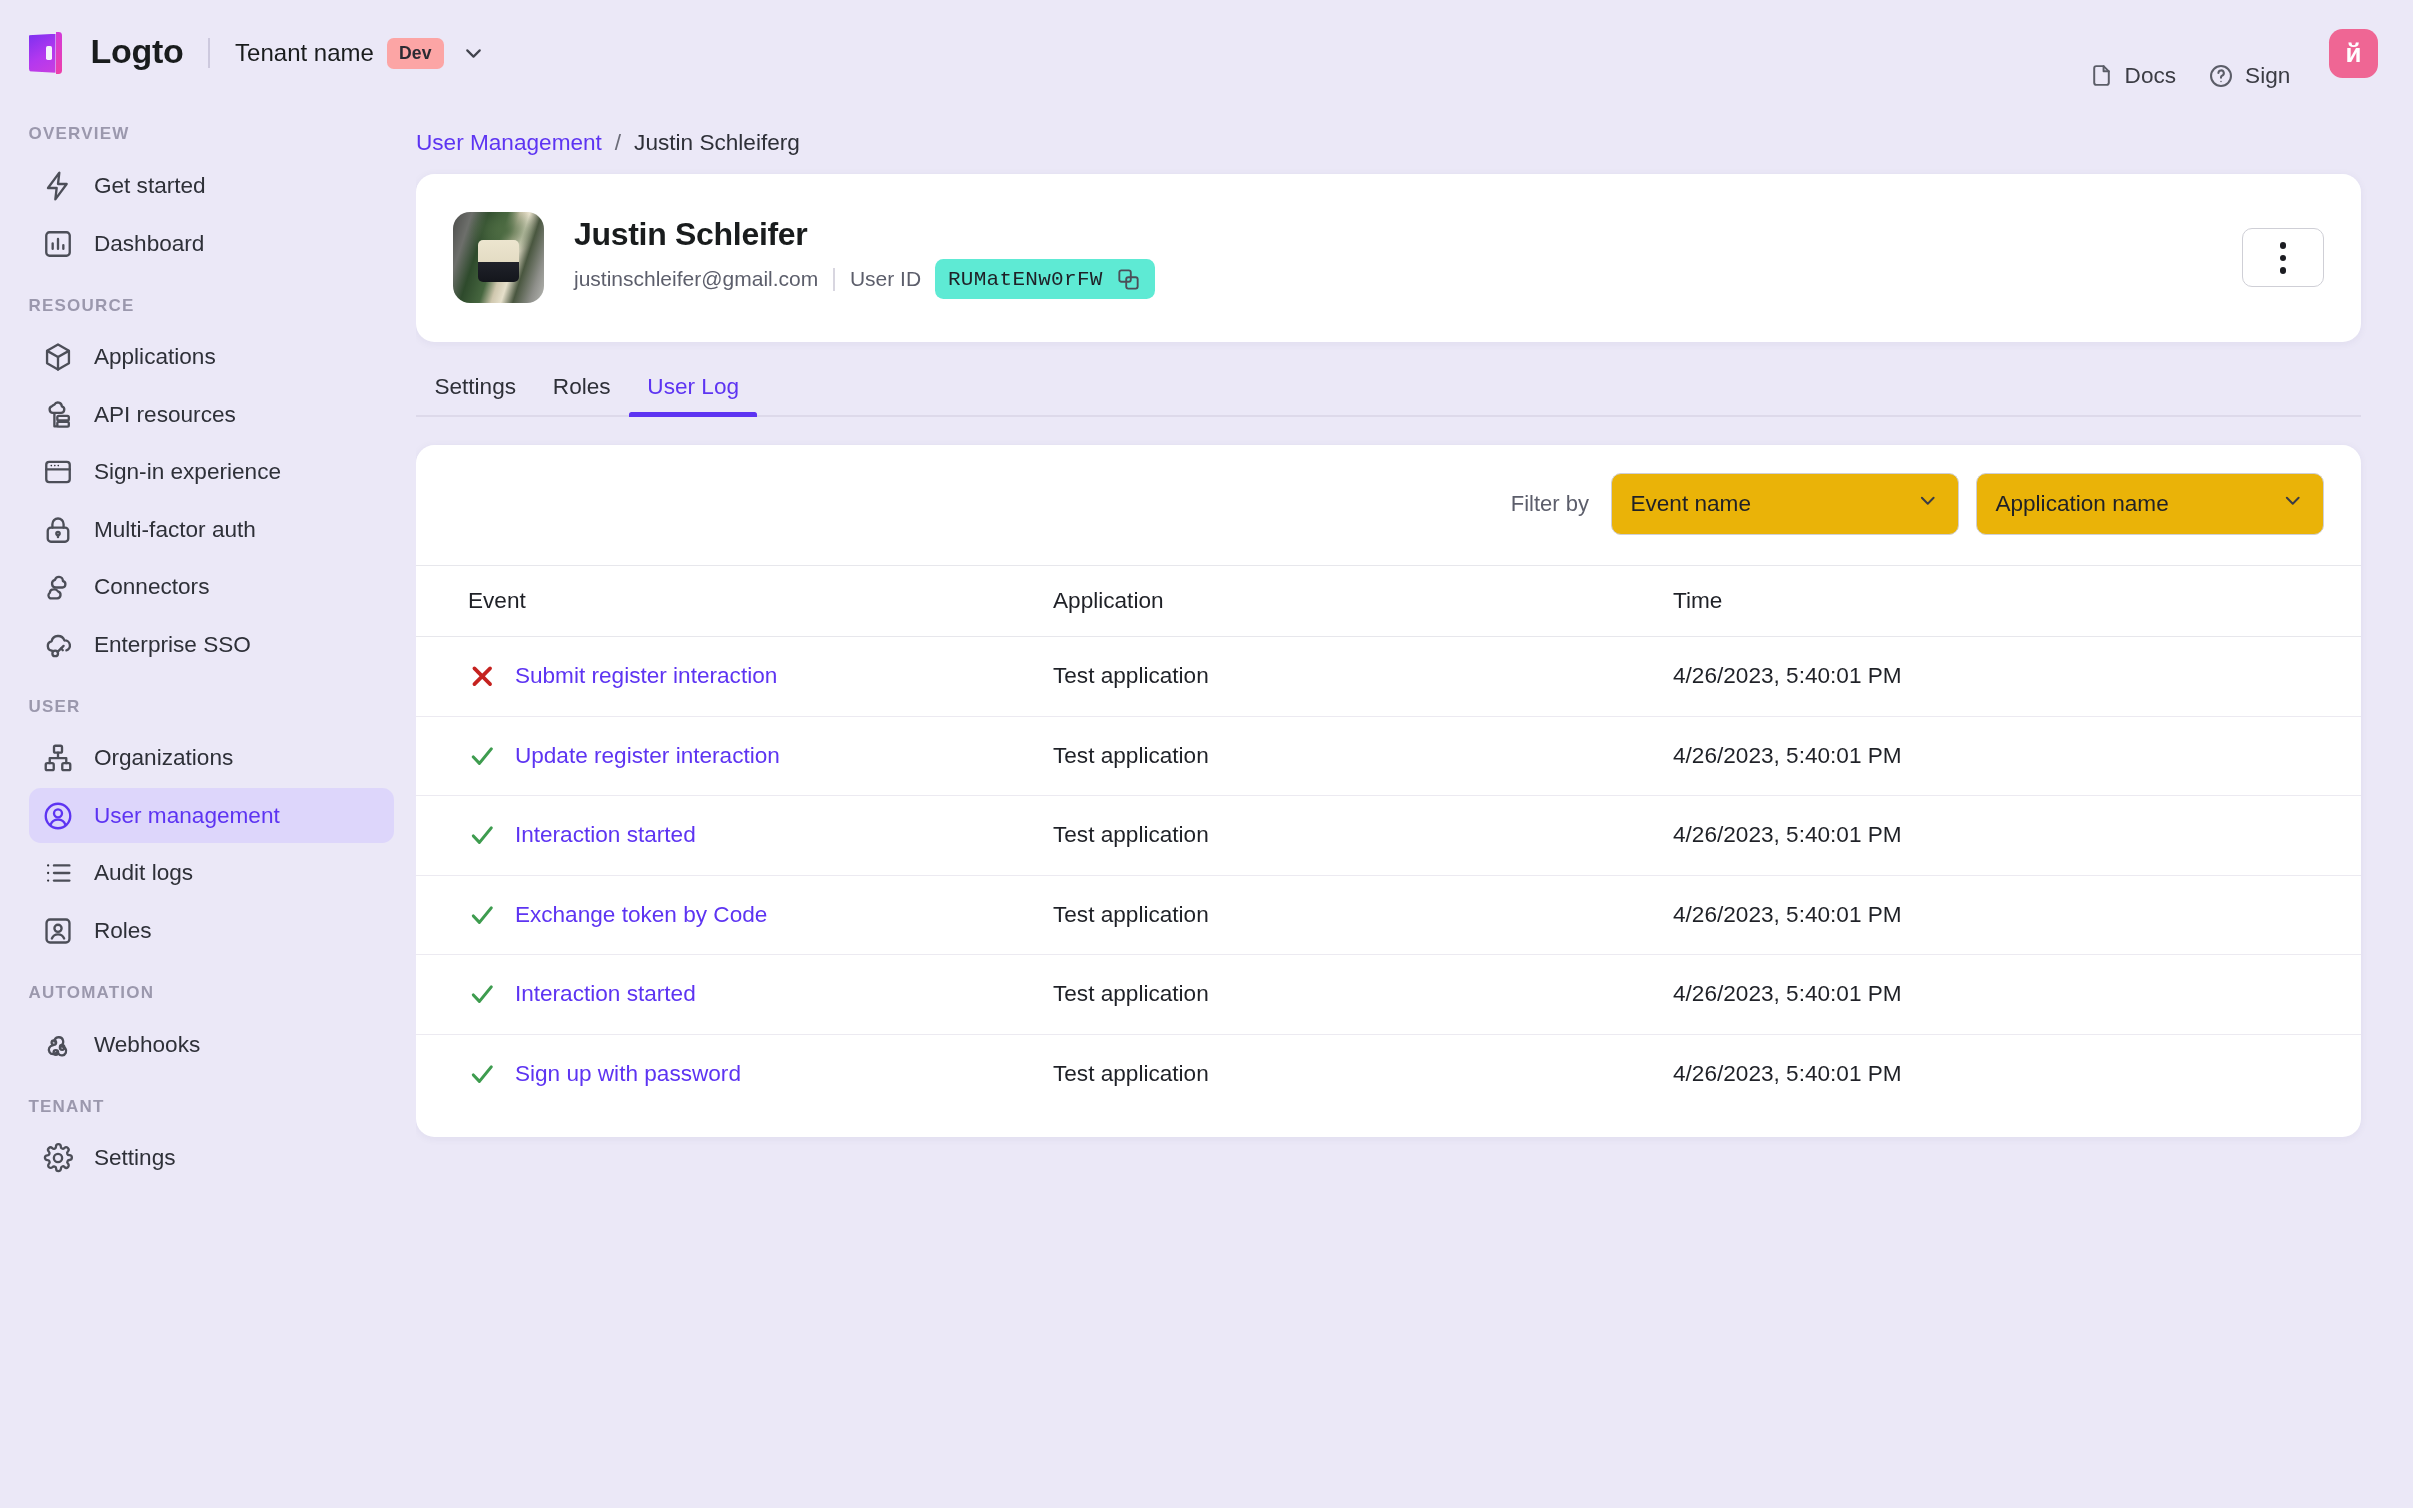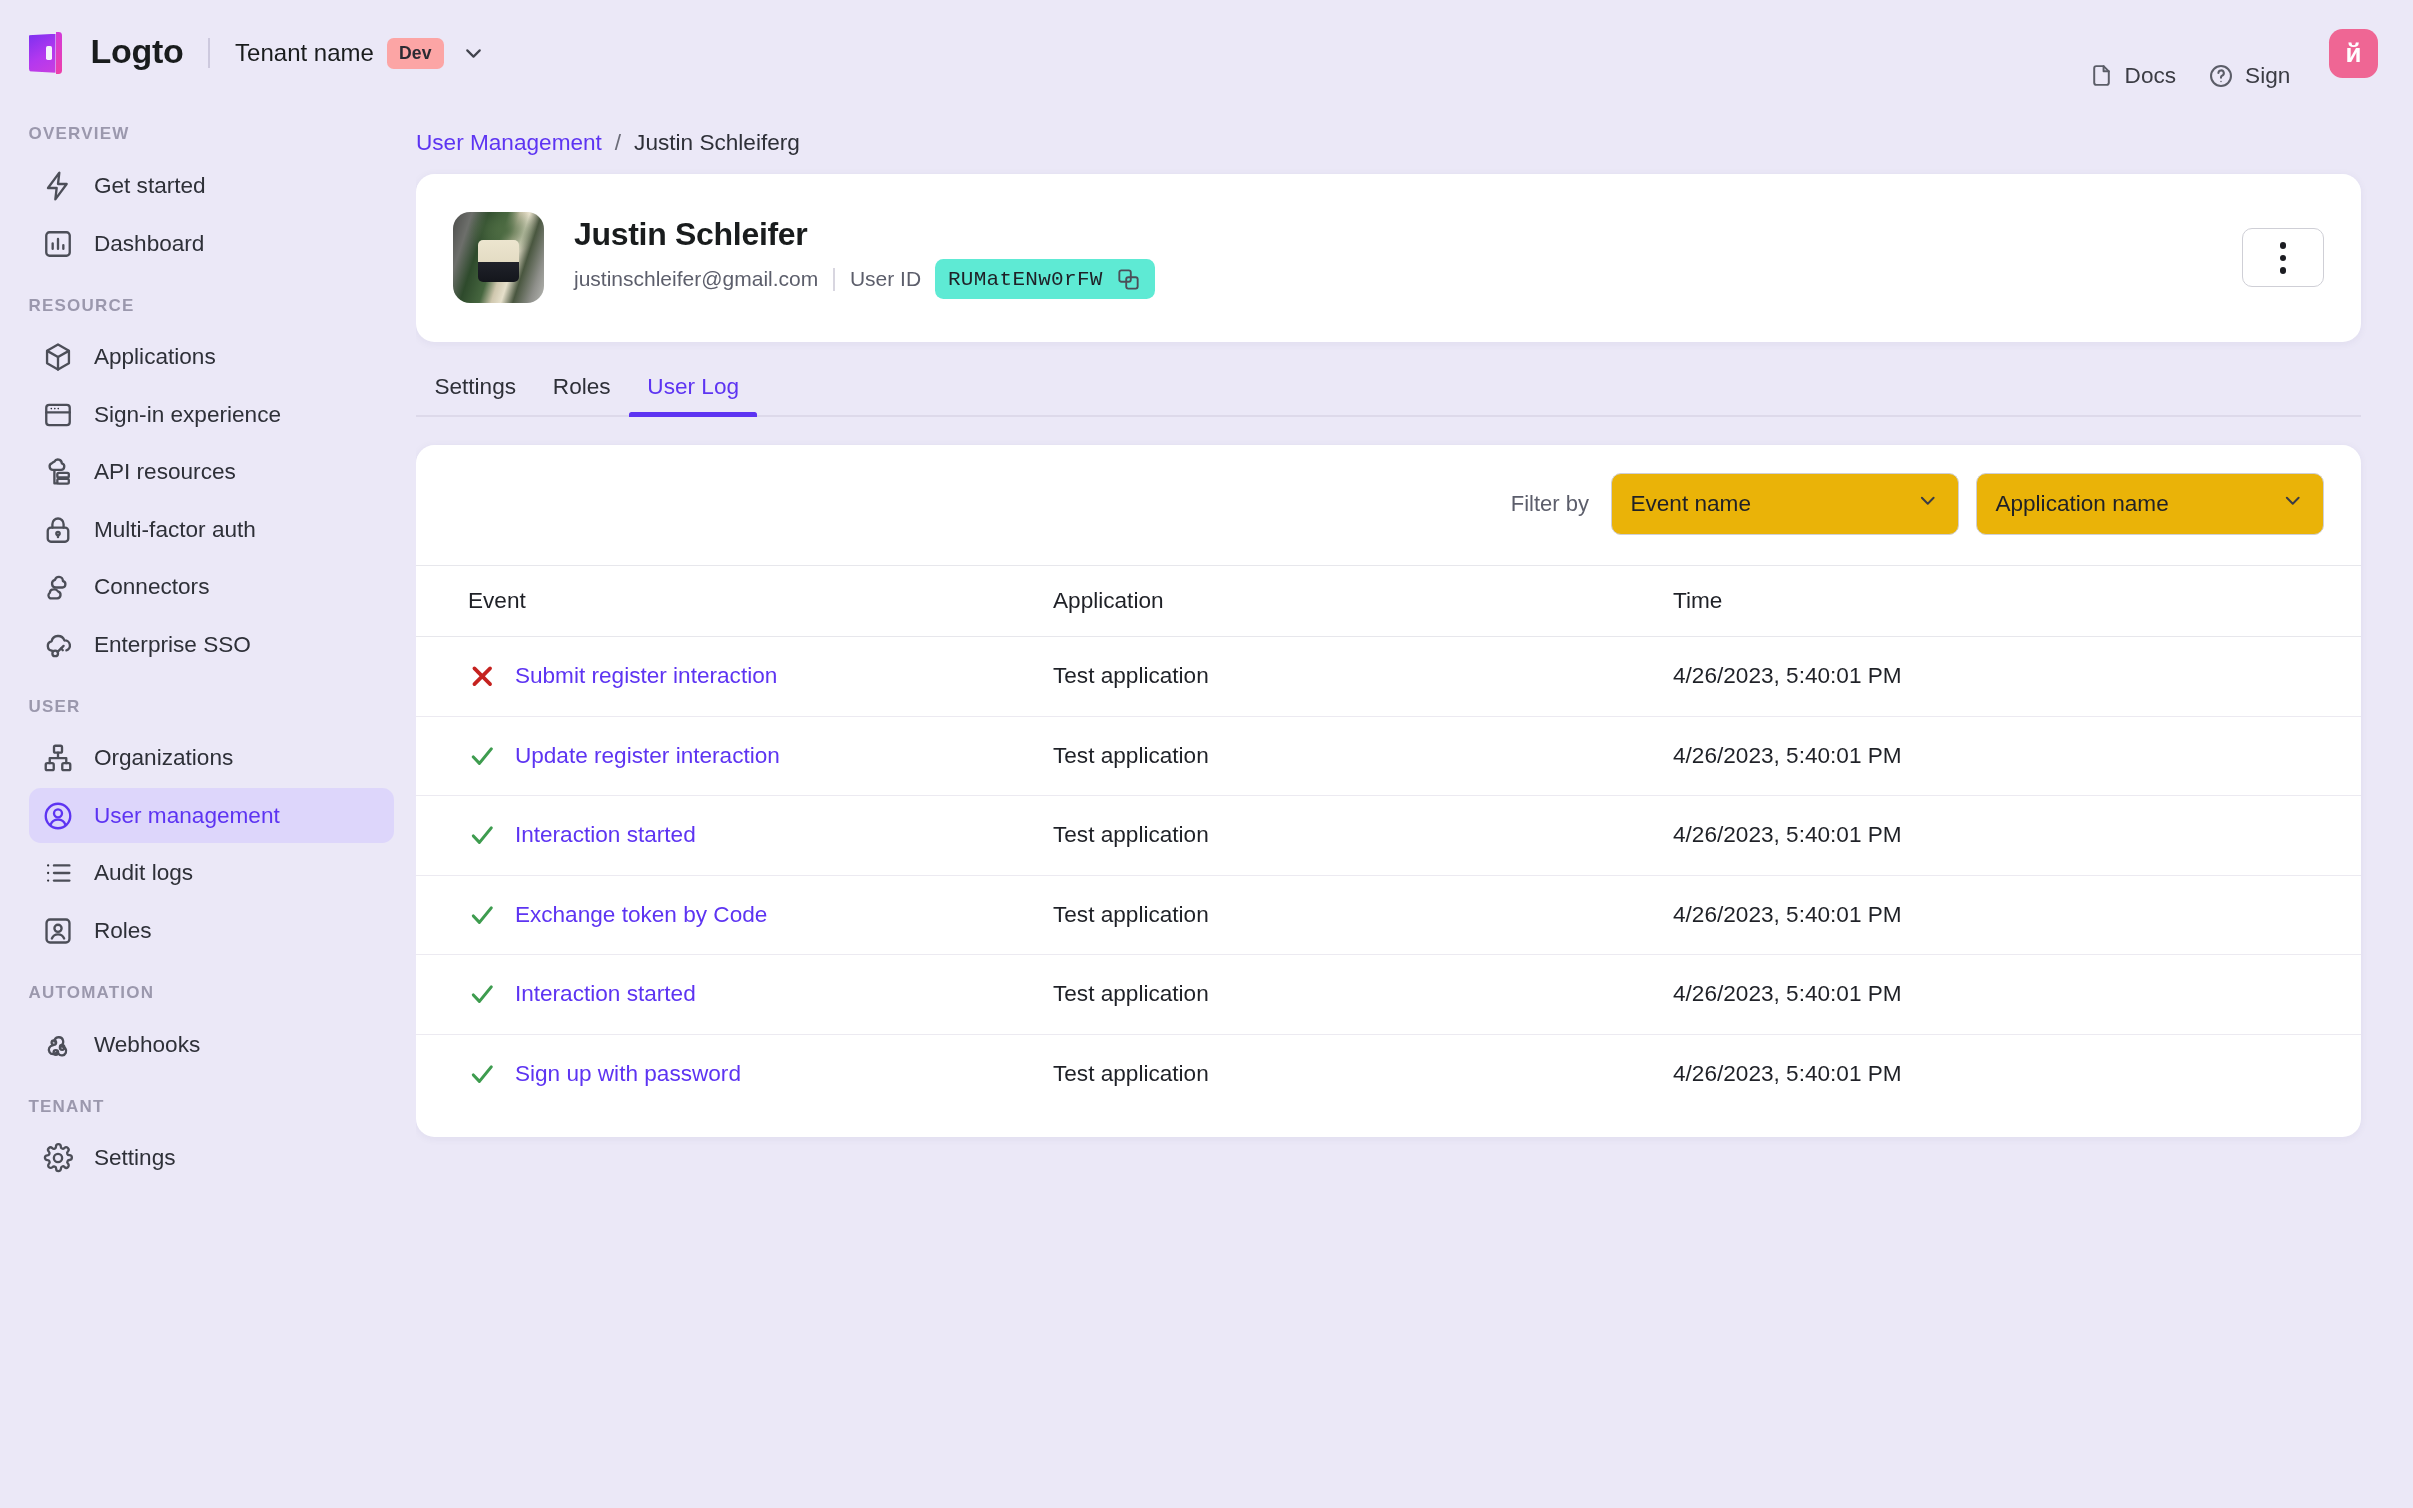--- a/index.html
+++ b/index.html
@@ -262,39 +262,39 @@
             <path d="M12 2.6l8.2 4.7v9.4L12 21.4 3.8 16.7V7.3z"></path>
             <path d="M3.9 7.4L12 12l8.1-4.6"></path>
             <line x1="12" y1="12" x2="12" y2="21.3"></line>
           </svg>
         </span>
         <span>Applications</span>
       </div>
       <div class="side-item">
         <span class="ico">
           <svg width="32" height="32" viewBox="0 0 24 24" fill="none" stroke="#4c4e58" stroke-width="1.75" stroke-linecap="round" stroke-linejoin="round">
+            <path d="M9.3 4.2a3 3 0 0 1 5.6 1.3 2.5 2.5 0 0 1-.6 4.9H8.2a2.6 2.6 0 0 1-.6-5.1 3 3 0 0 1 1.7-1.1z"></path>
+            <rect x="11.5" y="12.6" width="8.6" height="3.5" rx="1"></rect>
+            <rect x="11.5" y="17.2" width="8.6" height="3.5" rx="1"></rect>
+            <path d="M9.3 10.6v9.9h2"></path>
+          </svg>
+        </span>
+        <span>API resources</span>
+      </div>
+      <div class="side-item">
+        <span class="ico">
+          <svg width="32" height="32" viewBox="0 0 24 24" fill="none" stroke="#4c4e58" stroke-width="1.75" stroke-linecap="round" stroke-linejoin="round">
             <rect x="3.2" y="4.4" width="17.6" height="15.2" rx="2.2"></rect>
             <line x1="3.2" y1="10" x2="20.8" y2="10"></line>
             <circle cx="7" cy="7.2" r="0.62" fill="currentColor" stroke="none"></circle>
             <circle cx="9.6" cy="7.2" r="0.62" fill="currentColor" stroke="none"></circle>
             <circle cx="12.2" cy="7.2" r="0.62" fill="currentColor" stroke="none"></circle>
           </svg>
         </span>
         <span>Sign-in experience</span>
-      </div>
-      <div class="side-item">
-        <span class="ico">
-          <svg width="32" height="32" viewBox="0 0 24 24" fill="none" stroke="#4c4e58" stroke-width="1.75" stroke-linecap="round" stroke-linejoin="round">
-            <path d="M9.3 4.2a3 3 0 0 1 5.6 1.3 2.5 2.5 0 0 1-.6 4.9H8.2a2.6 2.6 0 0 1-.6-5.1 3 3 0 0 1 1.7-1.1z"></path>
-            <rect x="11.5" y="12.6" width="8.6" height="3.5" rx="1"></rect>
-            <rect x="11.5" y="17.2" width="8.6" height="3.5" rx="1"></rect>
-            <path d="M9.3 10.6v9.9h2"></path>
-          </svg>
-        </span>
-        <span>API resources</span>
       </div>
       <div class="side-item">
         <span class="ico">
           <svg width="32" height="32" viewBox="0 0 24 24" fill="none" stroke="#4c4e58" stroke-width="1.75" stroke-linecap="round" stroke-linejoin="round">
             <rect x="4.3" y="10.2" width="15.4" height="10.6" rx="2.4"></rect>
             <path d="M7.8 10.2V7.6a4.2 4.2 0 0 1 8.4 0v2.6"></path>
             <circle cx="12" cy="14.6" r="1.25"></circle>
             <line x1="12" y1="15.6" x2="12" y2="17.4"></line>
           </svg>
         </span>

